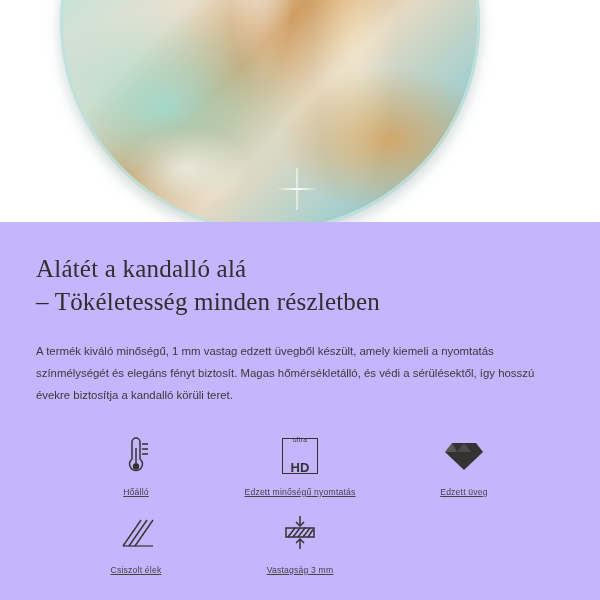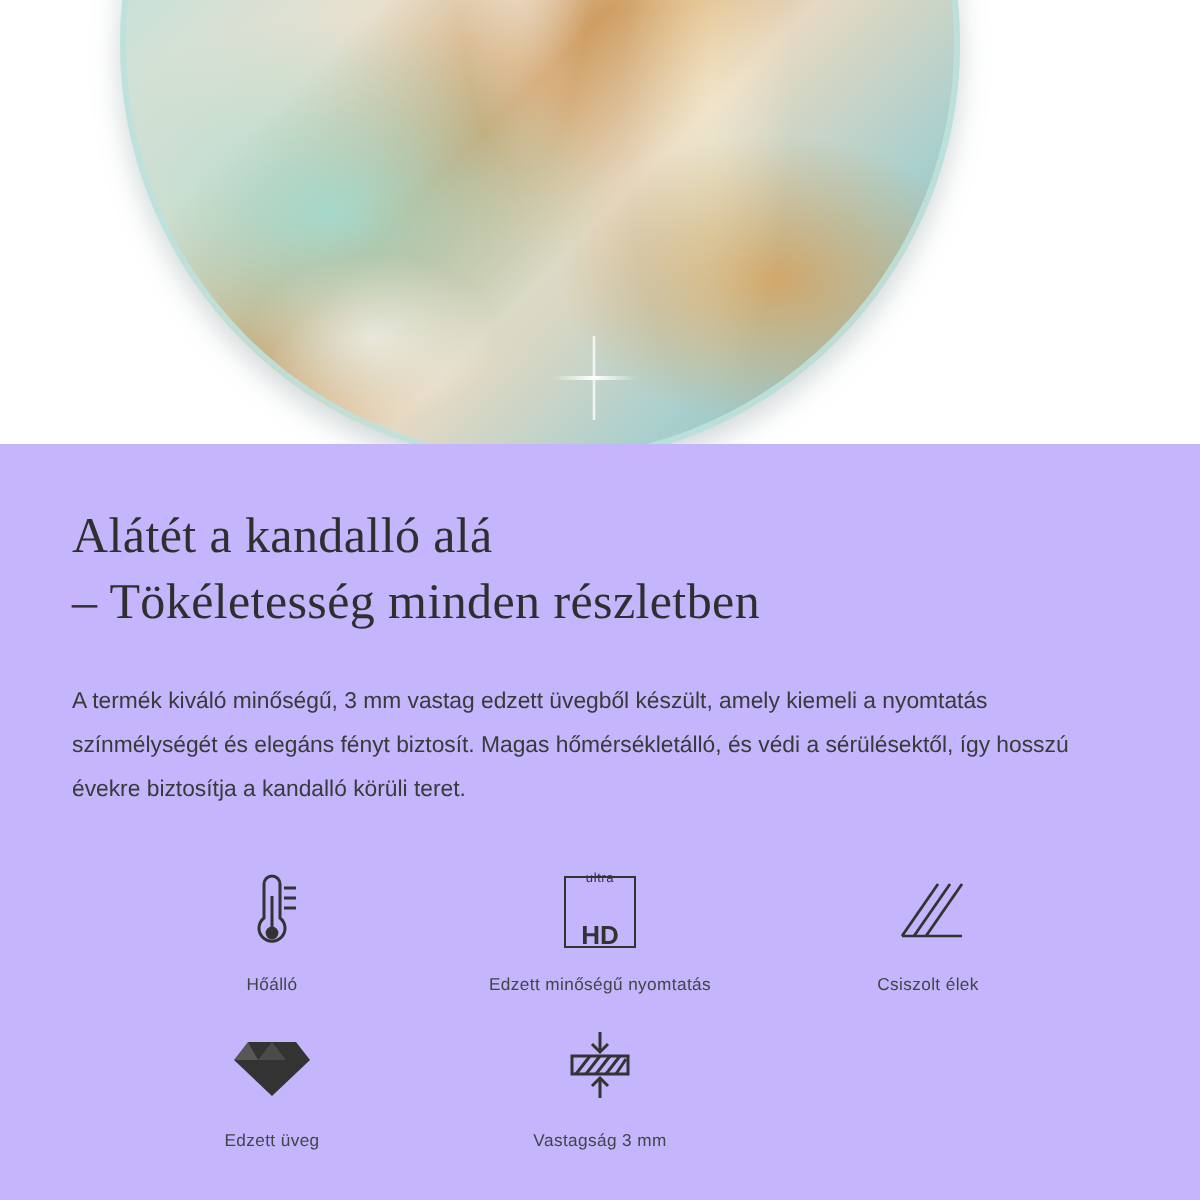--- a/index.html
+++ b/index.html
@@ -130,20 +130,21 @@
     align-items: center;
     justify-content: center;
     color: #333333;
   }
   .feature .caption {
     margin-top: 8px;
     font-size: 8.6px;
     color: #444444;
     text-align: center;
     letter-spacing: 0.2px;
+    text-decoration: underline;
   }
   .hd-box {
     width: 34px;
     height: 34px;
     border: 1.4px solid #333;
     display: flex;
     flex-direction: column;
     align-items: center;
     justify-content: center;
     line-height: 1;
@@ -171,21 +172,21 @@
     <div class="hero-glint"></div>
   </div>
 
   <div class="content">
 
     <h1 class="title">
       <span>Alátét a kandalló alá</span>
       <span class="line2">– Tökéletesség minden részletben</span>
     </h1>
 
-    <p class="body">A termék kiváló minőségű, 3 mm vastag edzett üvegből készült, amely kiemeli a nyomtatás színmélységét és elegáns fényt biztosít. Magas hőmérsékletálló, és védi a sérülésektől, így hosszú évekre biztosítja a kandalló körüli teret.</p>
+    <p class="body">A termék kiváló minőségű, 1 mm vastag edzett üvegből készült, amely kiemeli a nyomtatás színmélységét és elegáns fényt biztosít. Magas hőmérsékletálló, és védi a sérülésektől, így hosszú évekre biztosítja a kandalló körüli teret.</p>
 
     <div class="features">
 
       <div class="feature">
         <div class="glyph">
           <svg width="36" height="40" viewBox="0 0 36 40" fill="none" stroke="#333" stroke-width="1.5">
             <path d="M14 6 a4 4 0 0 1 8 0 v17 a6.5 6.5 0 1 1 -8 0 z"></path>
             <line x1="18" y1="12" x2="18" y2="28"></line>
             <circle cx="18" cy="30.5" r="3.2" fill="#333" stroke="none"></circle>
             <line x1="24" y1="8" x2="30" y2="8"></line>
@@ -202,39 +203,39 @@
             <span class="ultra">ultra</span>
             <span class="hd">HD</span>
           </div>
         </div>
         <div class="caption">Edzett minőségű nyomtatás</div>
       </div>
 
 
       <div class="feature">
         <div class="glyph">
+          <svg width="40" height="36" viewBox="0 0 40 36" fill="#333">
+            <path d="M8 5 h24 l7 9 -19 18 -19 -18 z" fill="#333"></path>
+            <path d="M8 5 l5 9 h-12 z" fill="#fff" opacity="0.18"></path>
+            <path d="M20 5 l-7 9 14 0 z" fill="#fff" opacity="0.12"></path>
+          </svg>
+        </div>
+        <div class="caption">Edzett üveg</div>
+      </div>
+
+      <div class="feature">
+        <div class="glyph">
           <svg width="40" height="36" viewBox="0 0 40 36" fill="none" stroke="#333" stroke-width="1.4">
             <path d="M7 30 L25 4"></path>
             <path d="M13 30 L31 4"></path>
             <path d="M19 30 L37 4"></path>
             <path d="M7 30 L37 30" stroke-width="1.2"></path>
           </svg>
         </div>
         <div class="caption">Csiszolt élek</div>
-      </div>
-
-      <div class="feature">
-        <div class="glyph">
-          <svg width="40" height="36" viewBox="0 0 40 36" fill="#333">
-            <path d="M8 5 h24 l7 9 -19 18 -19 -18 z" fill="#333"></path>
-            <path d="M8 5 l5 9 h-12 z" fill="#fff" opacity="0.18"></path>
-            <path d="M20 5 l-7 9 14 0 z" fill="#fff" opacity="0.12"></path>
-          </svg>
-        </div>
-        <div class="caption">Edzett üveg</div>
       </div>
 
       <div class="feature">
         <div class="glyph">
           <svg width="44" height="40" viewBox="0 0 44 40" fill="none" stroke="#333" stroke-width="1.5">
             <line x1="22" y1="2" x2="22" y2="11"></line>
             <polyline points="18,8 22,12 26,8" fill="none"></polyline>
             <rect x="8" y="14" width="28" height="9" fill="none"></rect>
             <line x1="10" y1="23" x2="17" y2="14"></line>
             <line x1="15" y1="23" x2="22" y2="14"></line>

